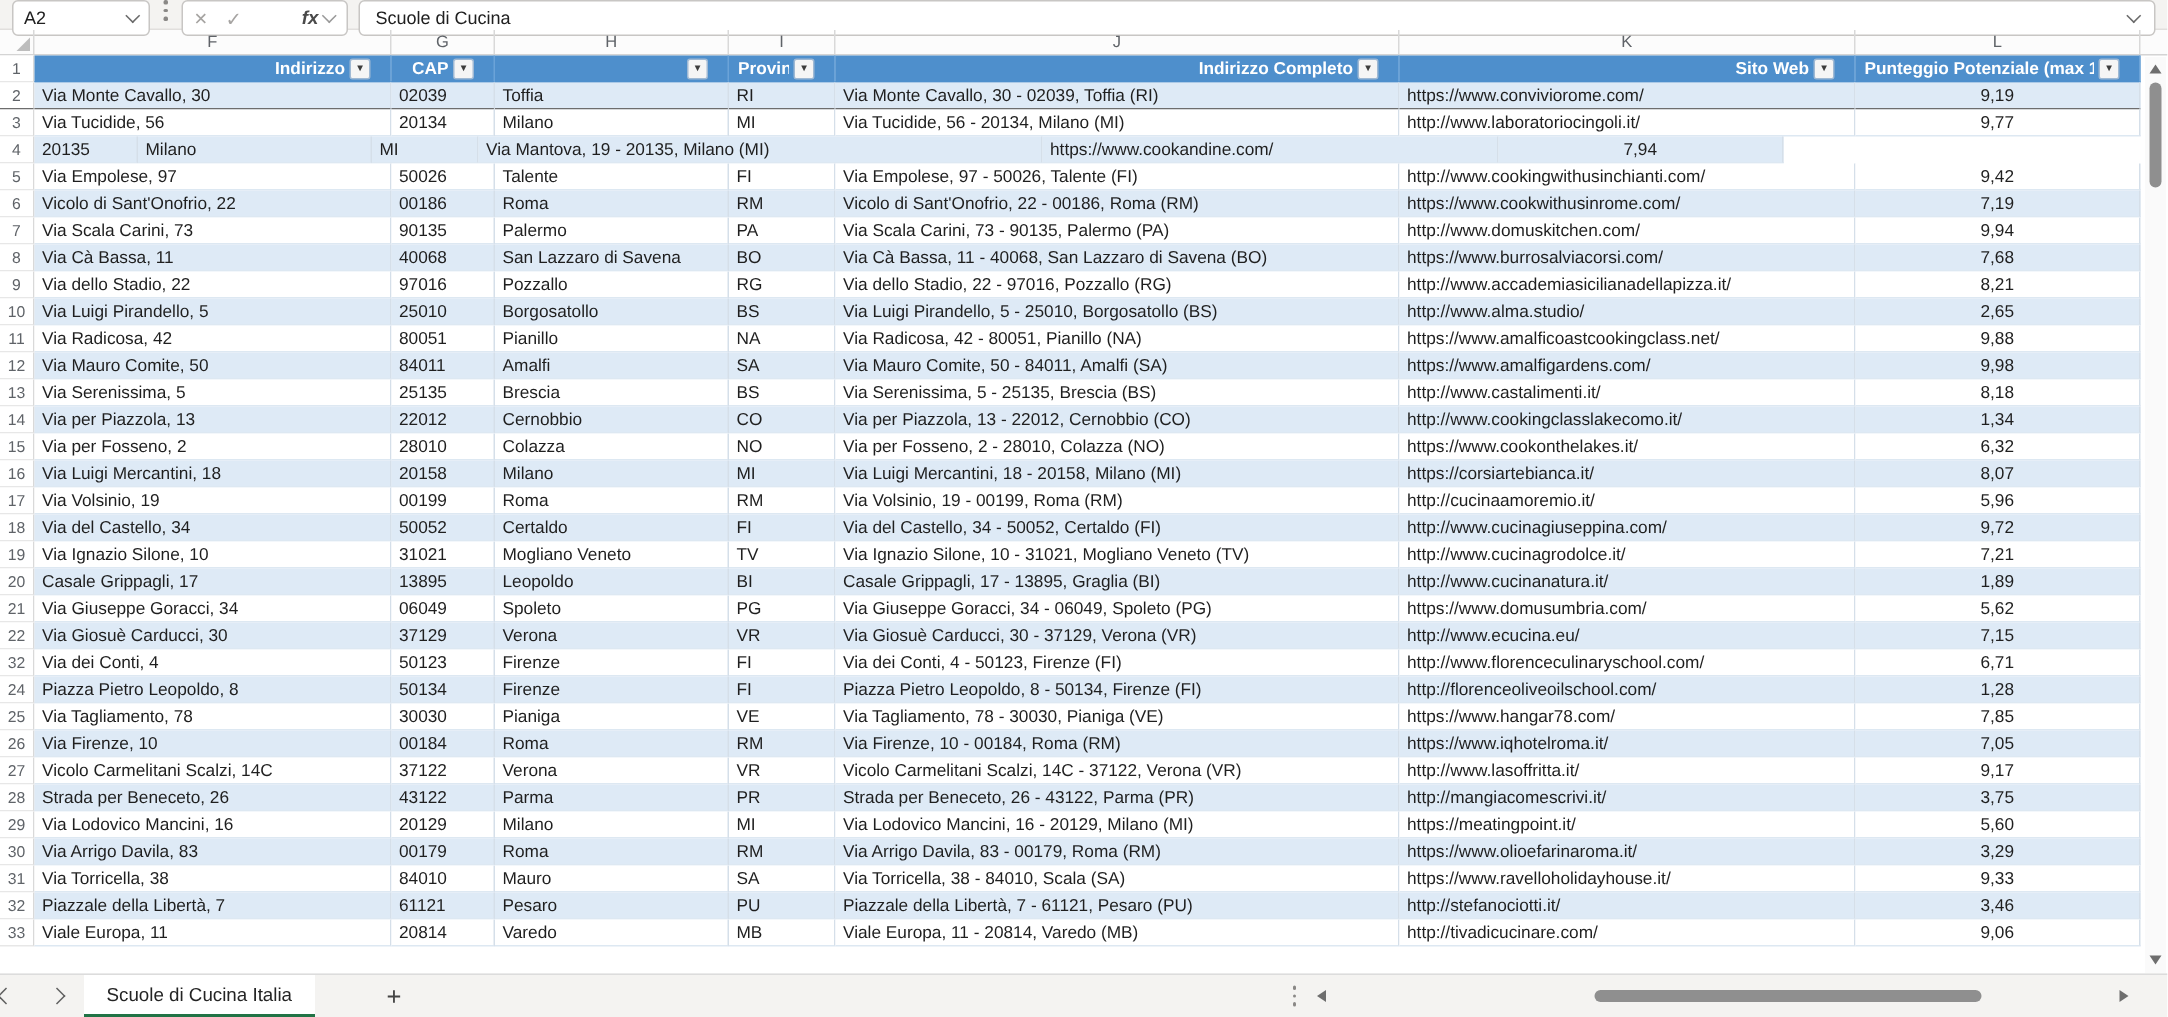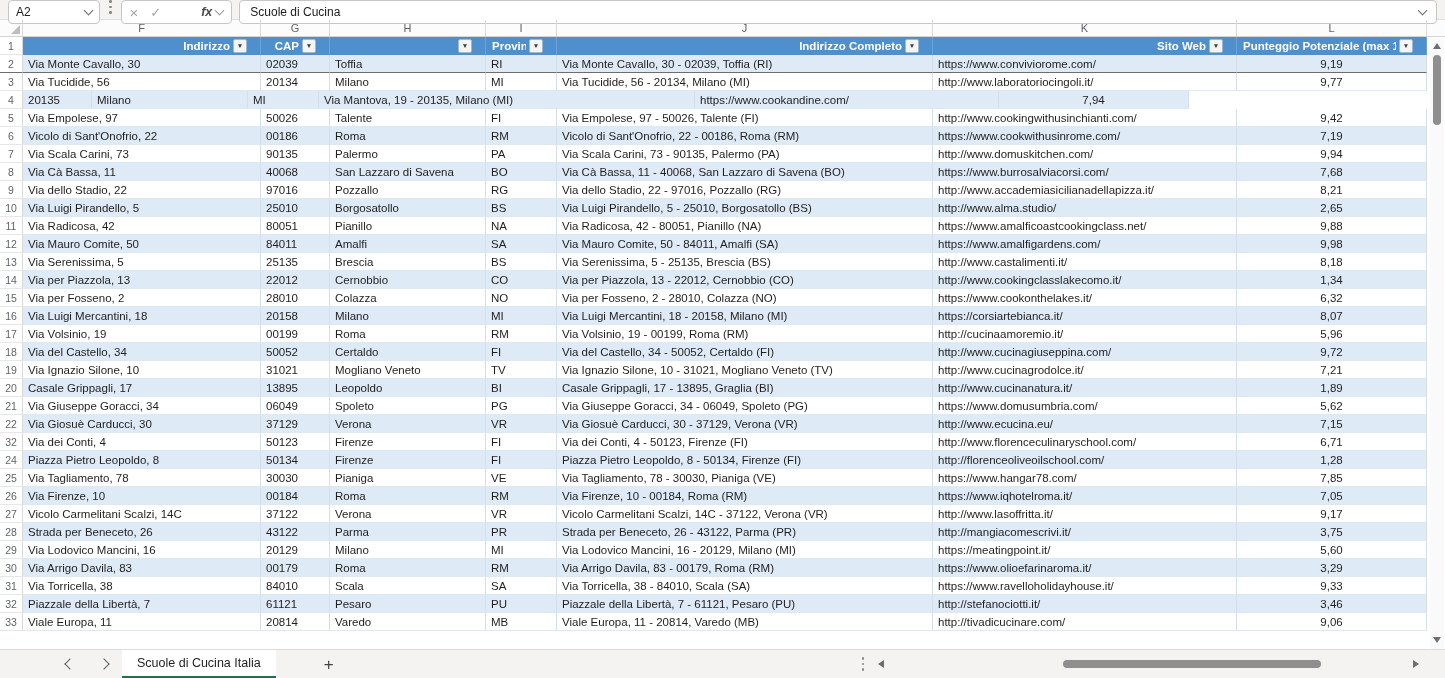--- a/index.html
+++ b/index.html
@@ -38,21 +38,21 @@
   .hcell { flex:none; background:var(--header-blue,#4E8FCC); color:#fff; font-weight:bold; font-size:11.5px; display:flex; align-items:center; justify-content:flex-end; padding:0 13px 0 6px; border-right:1px solid #6ba3d8; border-bottom:1px solid #4e8fcc; white-space:nowrap; overflow:hidden; height:18px; }
   .filter-btn { width:14px; height:14px; flex:none; background:#f5f5f5; border:1px solid #9fb9d4; border-radius:2px; color:#3c3c3c; font-size:6.5px; display:flex; align-items:center; justify-content:center; margin-left:3px; }
 
   
   .vscroll { position:absolute; top:38px; right:1px; width:14px; height:611px; background:#fafafa; display:flex; flex-direction:column; align-items:center; }
   .tri-up { width:0; height:0; border-left:4.5px solid transparent; border-right:4.5px solid transparent; border-bottom:6px solid #6e6e6e; margin-top:5px; }
   .tri-down { width:0; height:0; border-left:4.5px solid transparent; border-right:4.5px solid transparent; border-top:6px solid #6e6e6e; margin-top:auto; margin-bottom:6px; }
   .vthumb { width:8px; height:70px; border-radius:4px; background:var(--thumb-gray,#8f8f8f); margin-top:6px; }
 
   
-  .tabbar { position:absolute; left:0; right:0; bottom:0; height:29px; background:#f4f3f1; border-top:1px solid #dcdcdc; display:flex; align-items:center; padding-left:66px; }
+  .tabbar { position:absolute; left:0; right:0; bottom:0; height:29px; background:#f4f3f1; border-top:1px solid #dcdcdc; display:flex; align-items:center; }
   .nav-chev { width:8px; height:8px; border-right:1.6px solid #5f5f5f; border-bottom:1.6px solid #5f5f5f; display:inline-block; flex:none; }
   .nav-left { transform:rotate(135deg); margin-right:26px; }
   .nav-right { transform:rotate(-45deg); margin-right:14px; }
   .sheet-tab { height:29px; background:#fff; border-bottom:3px solid var(--tab-green,#217346); display:flex; align-items:center; padding:0 15px; font-size:12.5px; color:#242424; flex:none; }
   .add-sheet { margin-left:48px; font-size:17px; color:#444; font-weight:normal; line-height:1; }
   .right-cluster { margin-left:auto; margin-right:26px; display:flex; align-items:center; gap:12px; }
   .tri-left { width:0; height:0; border-top:4.5px solid transparent; border-bottom:4.5px solid transparent; border-right:6px solid #6e6e6e; }
   .tri-right { width:0; height:0; border-top:4.5px solid transparent; border-bottom:4.5px solid transparent; border-left:6px solid #6e6e6e; }
   .htrack { width:505px; height:10px; position:relative; }
   .hthumb { position:absolute; left:167px; top:1px; width:258px; height:8px; border-radius:4px; background:var(--thumb-gray,#8f8f8f); }
@@ -414,21 +414,21 @@
         <div class="cell col-comune">Roma</div>
         <div class="cell col-provincia">RM</div>
         <div class="cell col-completo">Via Arrigo Davila, 83 - 00179, Roma (RM)</div>
         <div class="cell col-sito">https://www.olioefarinaroma.it/</div>
         <div class="cell col-punteggio">3,29</div>
       </div>
       <div class="row plain">
         <div class="rowhead">31</div>
         <div class="cell col-indirizzo">Via Torricella, 38</div>
         <div class="cell col-cap">84010</div>
-        <div class="cell col-comune">Scala</div>
+        <div class="cell col-comune">Mauro</div>
         <div class="cell col-provincia">SA</div>
         <div class="cell col-completo">Via Torricella, 38 - 84010, Scala (SA)</div>
         <div class="cell col-sito">https://www.ravelloholidayhouse.it/</div>
         <div class="cell col-punteggio">9,33</div>
       </div>
       <div class="row band">
         <div class="rowhead">32</div>
         <div class="cell col-indirizzo">Piazzale della Libertà, 7</div>
         <div class="cell col-cap">61121</div>
         <div class="cell col-comune">Pesaro</div>

